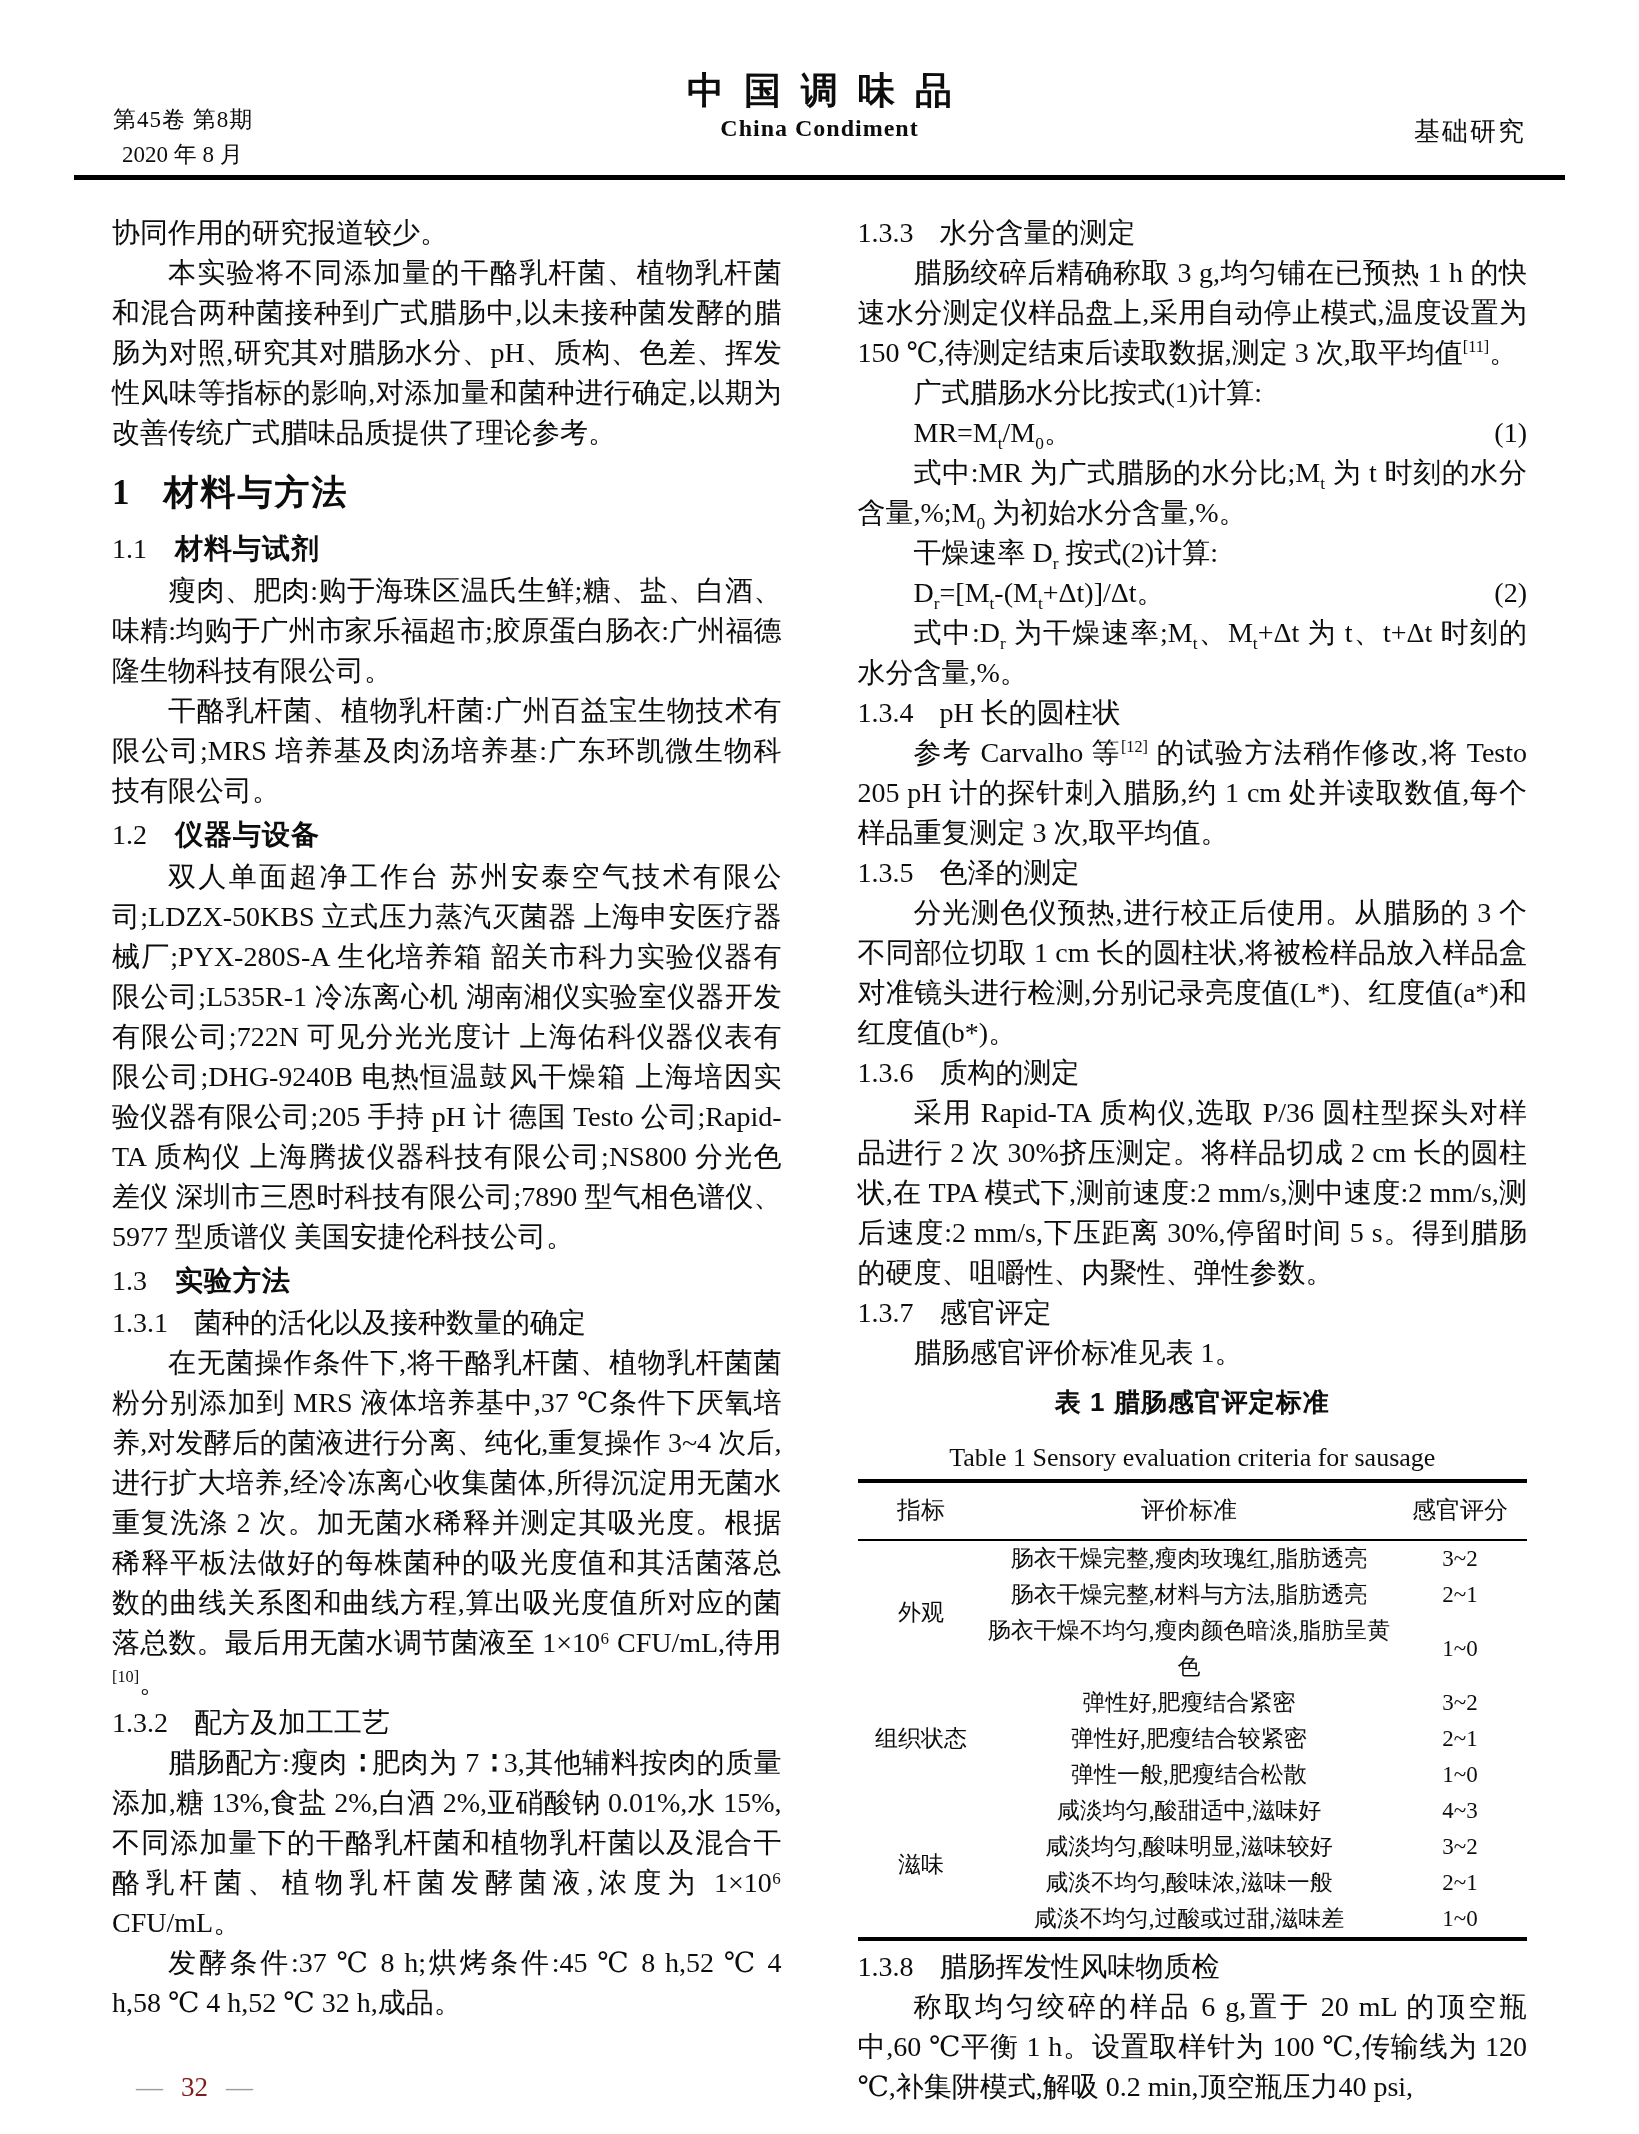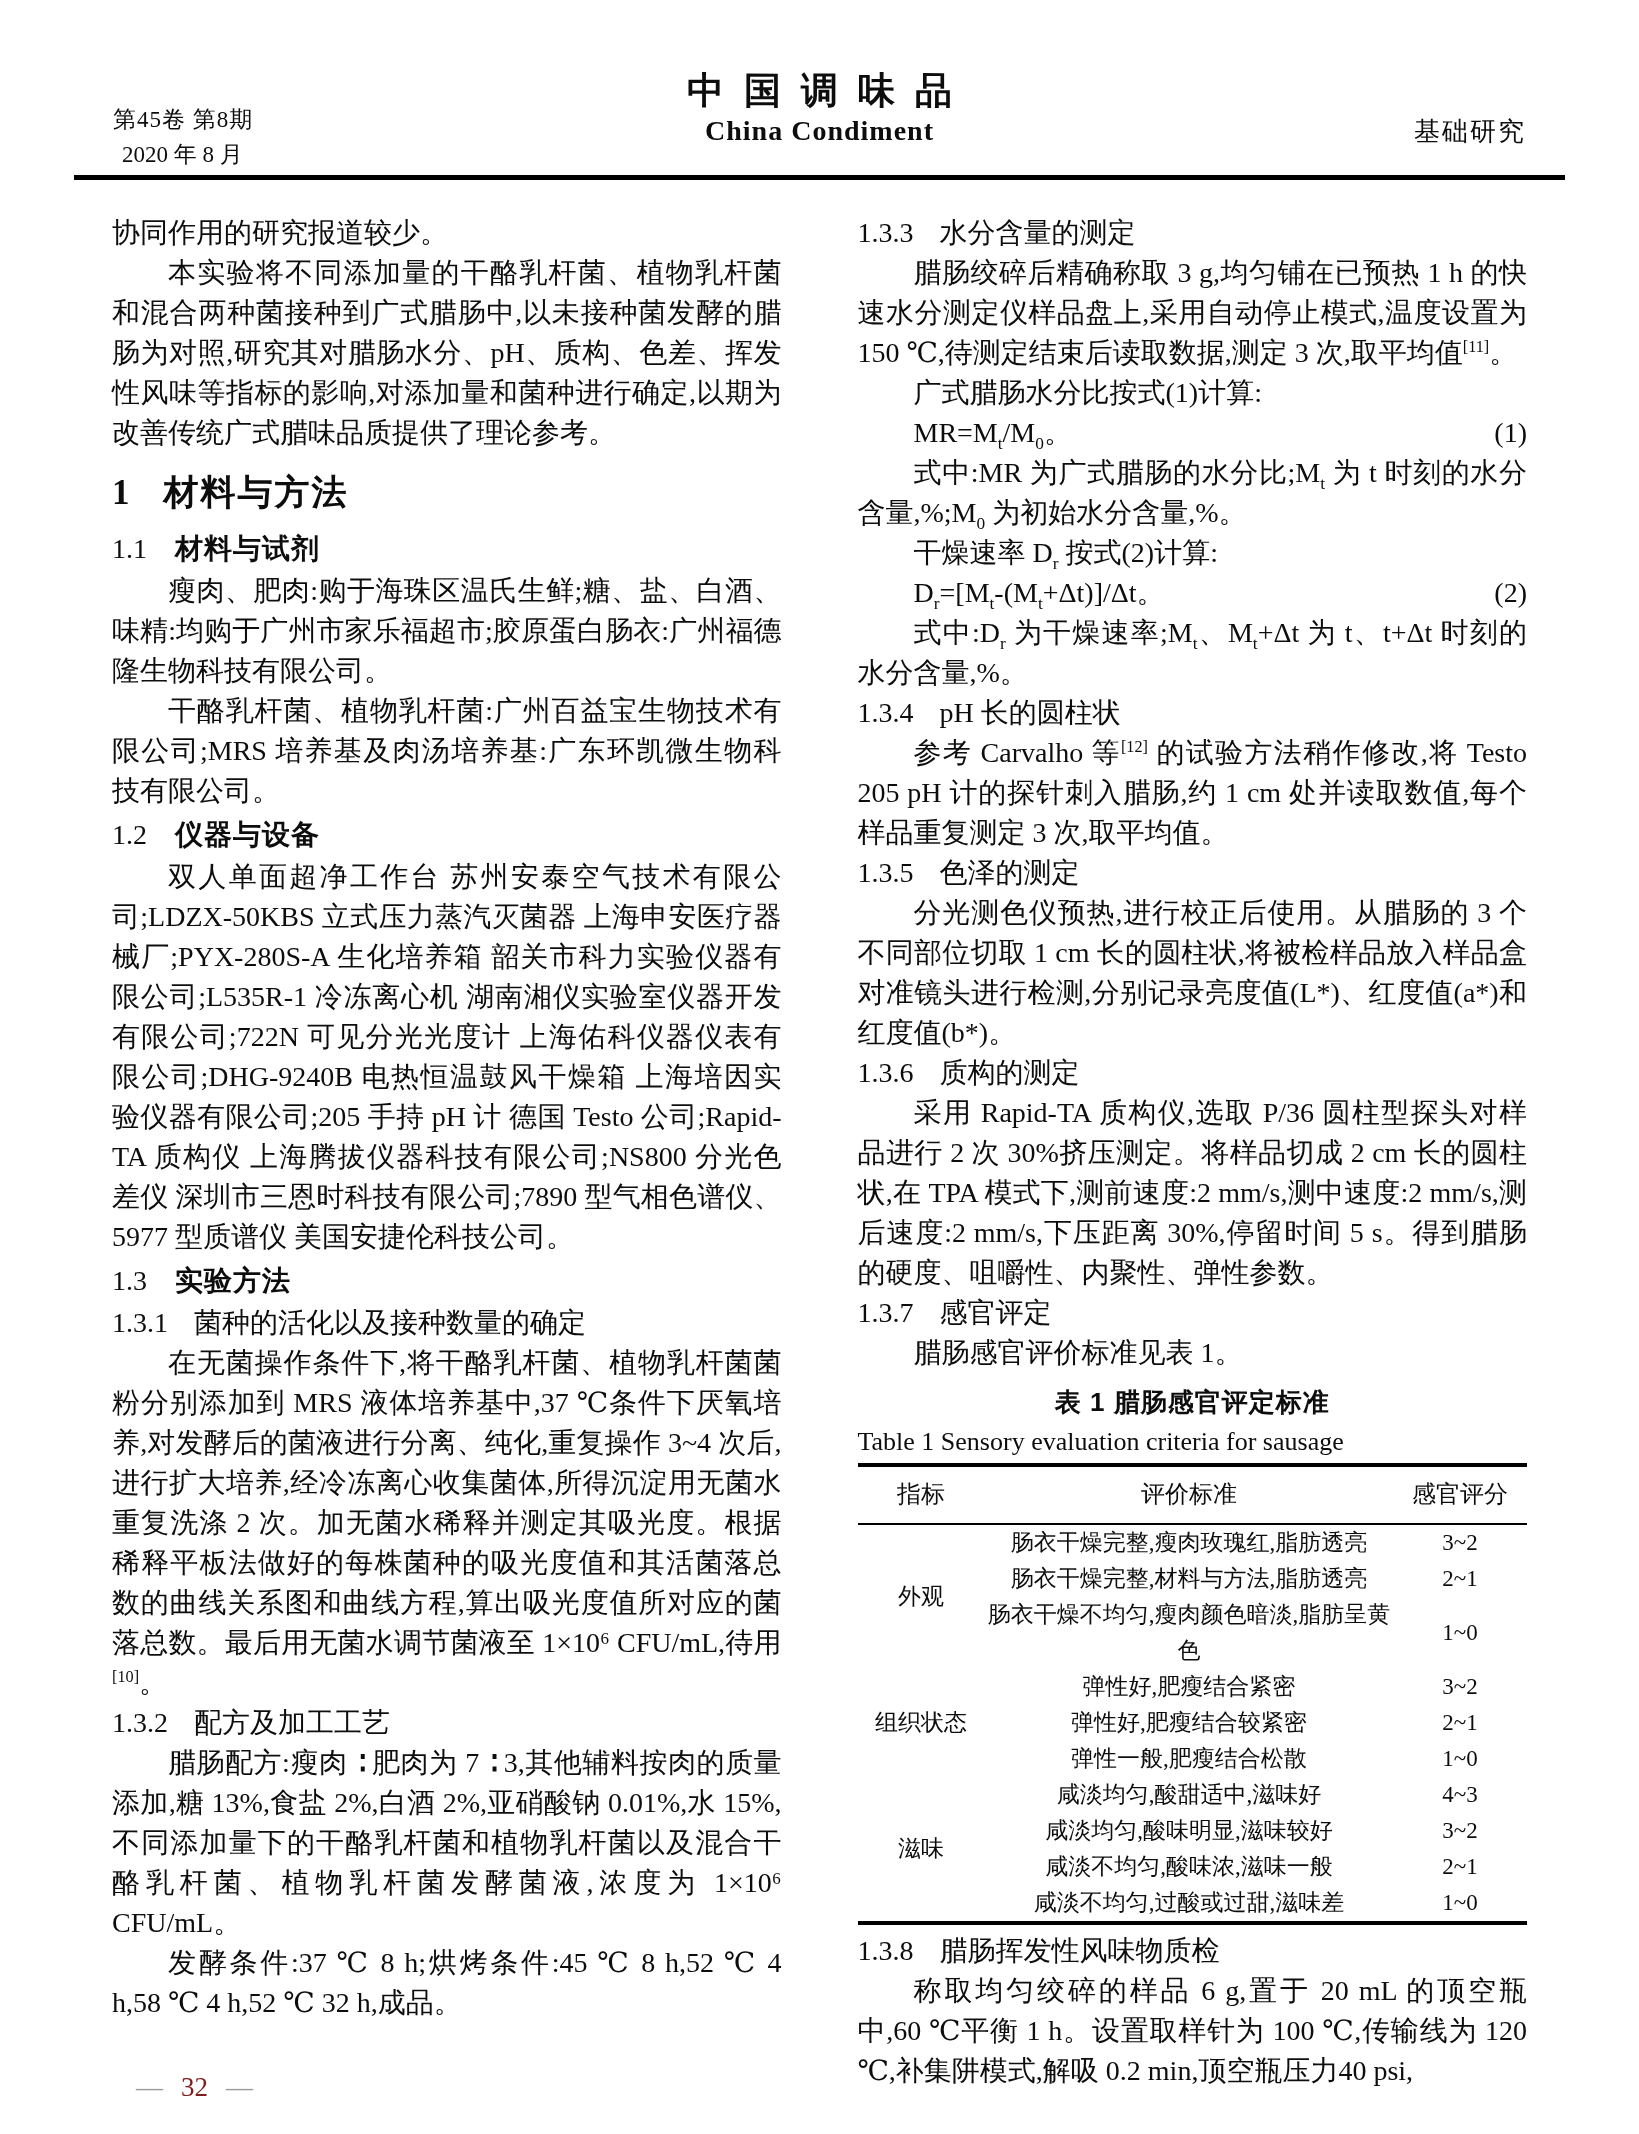--- a/index.html
+++ b/index.html
@@ -13,21 +13,21 @@
     font-family: "Liberation Serif", "DejaVu Serif", serif;
     overflow: hidden;
   }
   
   .vol   { position:absolute; left:113px; top:104px; font-size:23px; letter-spacing:1px; }
   .date  { position:absolute; left:122px; top:139px; font-size:23px; }
   .jt-cn { position:absolute; left:0; right:0; top:66px; text-align:center;
            font-size:37px; font-weight:bold; letter-spacing:20px; padding-left:20px;
            font-family:"Liberation Sans","DejaVu Sans",sans-serif; }
   .jt-en { position:absolute; left:0; right:0; top:115px; text-align:center;
-           font-size:28px; font-weight:bold; letter-spacing:1px; }
+           font-size:24px; font-weight:bold; letter-spacing:1px; }
   .col-label { position:absolute; right:113px; top:114px; font-size:26px; letter-spacing:2px; }
   .rule  { position:absolute; left:74px; right:74px; top:175px; height:5px; background:#000; }
   
   .cols { position:absolute; top:213px; left:112px; width:1415px; display:flex; gap:76px; }
   .col  { width:683px; font-size:28px; line-height:40px; text-align:justify; }
   p { text-indent:2em; }
   p.noindent { text-indent:0; }
   sup.ref { font-size:0.58em; line-height:0; vertical-align:super; }
   sub { font-size:0.62em; line-height:0; }
   
@@ -38,21 +38,21 @@
   .h-sub .num { font-weight:normal; }
   .h-sub .t   { font-family:"Liberation Sans","DejaVu Sans",sans-serif; font-weight:bold; margin-left:28px; letter-spacing:1px; }
   .h-min { font-size:28px; line-height:40px; font-weight:normal; }
   .h-min .t { margin-left:26px; }
   
   .eq { display:flex; justify-content:space-between; padding-left:56px; line-height:40px; }
   
   .tbl { margin-top:10px; margin-bottom:6px; }
   .tbl-title-cn { text-align:center; font-size:26px; line-height:38px; font-weight:bold;
                   font-family:"Liberation Sans","DejaVu Sans",sans-serif; letter-spacing:1px; }
-  .tbl-title-en { font-size:26px; line-height:42px; }
+  .tbl-title-en { text-align:center; font-size:26px; line-height:42px;margin-top:16px; }
   table { width:100%; border-collapse:collapse;
           border-top:4px solid #000; border-bottom:4px solid #000; }
   col.c1 { width:19%; } col.c2 { width:61%; } col.c3 { width:20%; }
   thead th { font-weight:normal; font-size:24px; padding:7px 0 9px; border-bottom:2.5px solid #000; text-align:center; }
   tbody td { font-size:23px; line-height:36px; text-align:center; vertical-align:middle; font-weight:normal; }
   
   .footer { position:absolute; left:136px; top:2072px; font-size:27px; }
   .footer .dash { color:#9a9a9a; letter-spacing:0; }
   .footer .pg { color:#7f1d1d; margin:0 18px; }
 </style>

